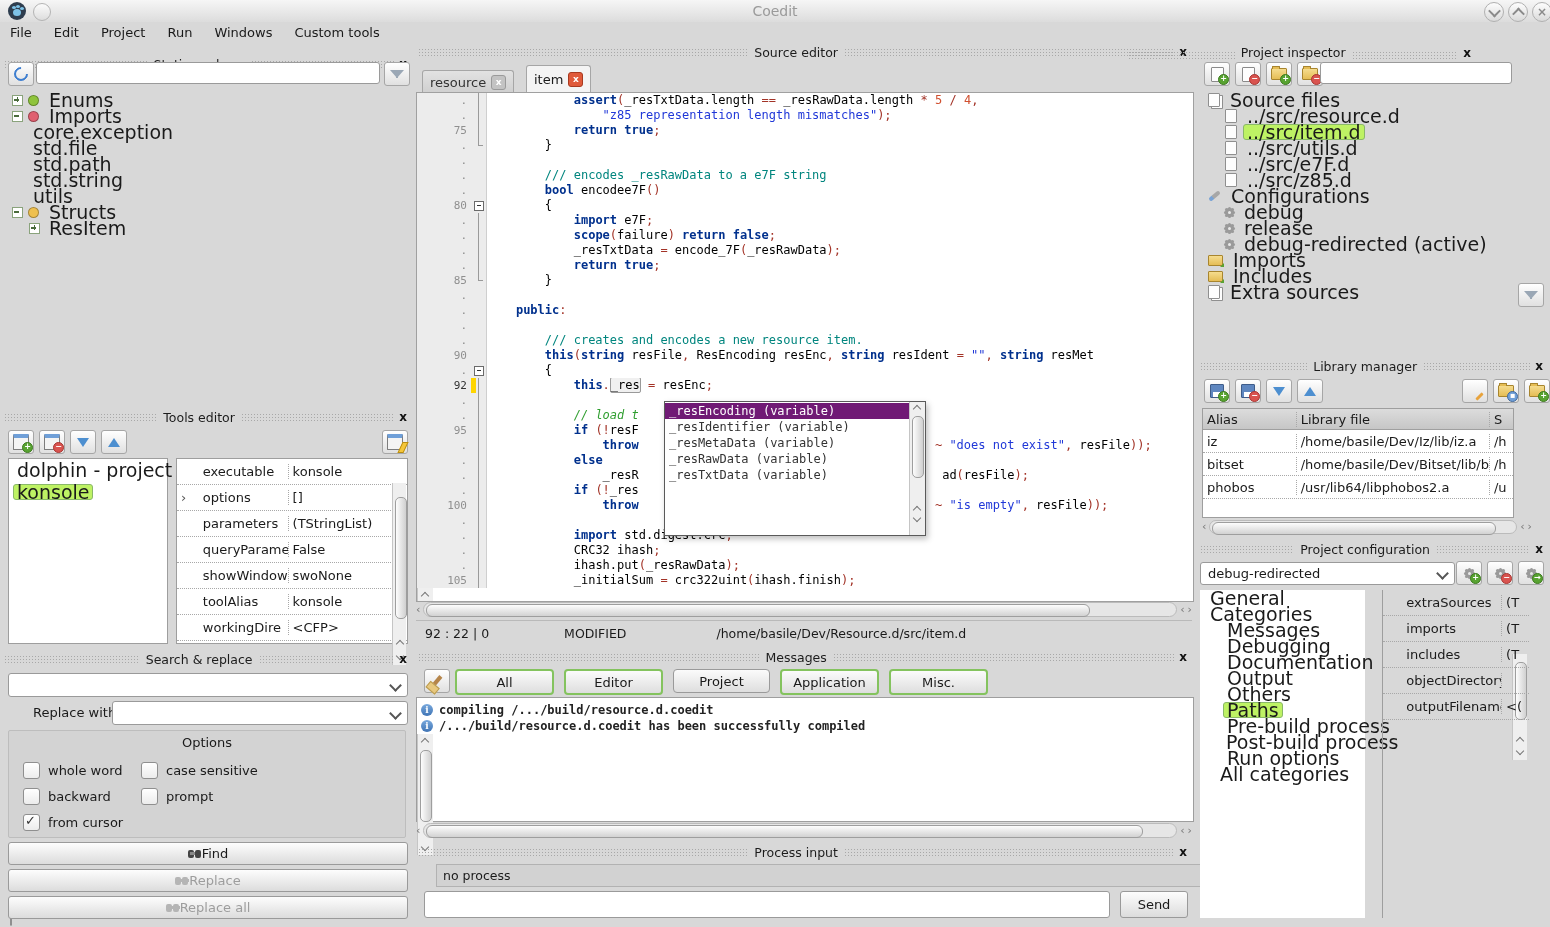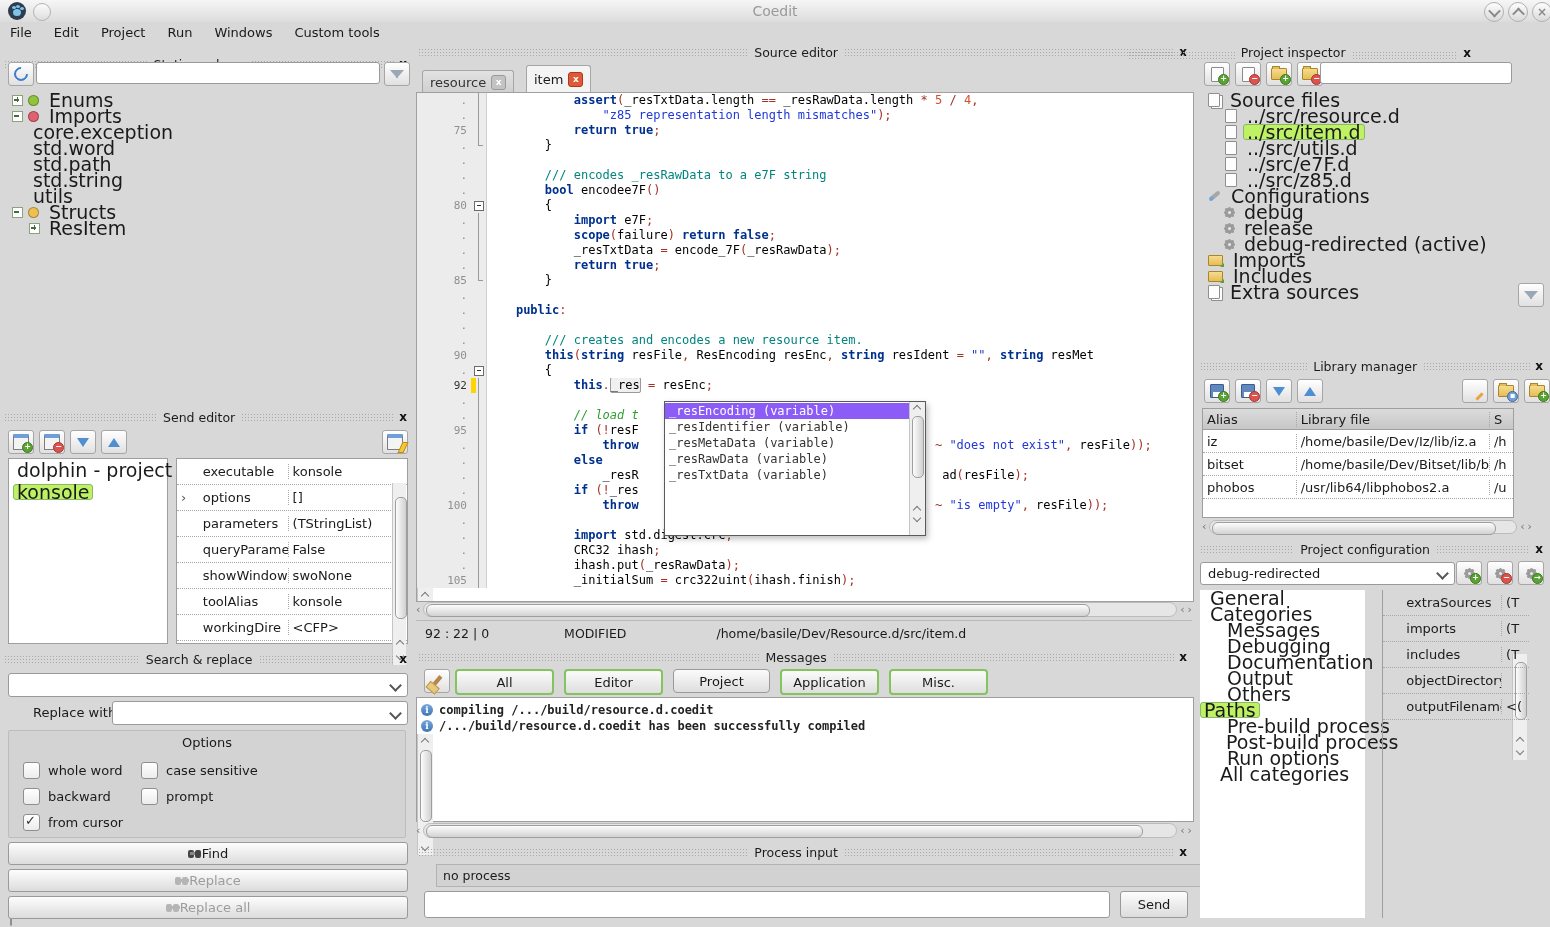--- a/index.html
+++ b/index.html
@@ -99,21 +99,21 @@
   .cd{color:#00857e;}
   .cc{color:#2f9e2f;font-style:italic;}
   .cn{color:#d05030;}
   .cp{color:#a33327;}
   .ci{color:#000;}
   .cx{color:#000;background:#f0f0f0;border:1px solid #9a9a9a;border-radius:2px;}
   
   #popup{background:#fff;border:1px solid #5a5a5a;box-shadow:2px 3px 6px rgba(0,0,0,.25);display:flex;}
   #popup .items{flex:1;padding-top:1px;}
   .citem{height:16px;line-height:16px;font-size:12px;padding-left:4px;white-space:nowrap;color:#333;}
-  .citem.sel{background:#8b5cf6;color:#fff;}
+  .citem.sel{background:#701a75;color:#fff;}
   #popup .psb{width:15px;border-left:1px solid #c5c5c5;background:#efefef;position:relative;}
   .sbthumb{position:absolute;left:2px;width:10px;background:linear-gradient(90deg,#fdfdfd,#d0d0d0);border:1px solid #9e9e9e;border-radius:5px;}
   .sbchv{position:absolute;left:4px;width:5px;height:5px;border-right:1.5px solid #777;border-bottom:1.5px solid #777;}
   .sbchv.u{transform:rotate(-135deg);}
   .sbchv.d{transform:rotate(45deg);}
   
   .hscroll{background:#e6e6e6;border:1px solid #bbb;border-radius:8px;position:relative;}
   .hthumb{position:absolute;top:1px;height:11px;background:linear-gradient(#fdfdfd,#d2d2d2);border:1px solid #9e9e9e;border-radius:6px;}
   .vscroll{background:#efefef;border-left:1px solid #c5c5c5;position:relative;}
   .harr{color:#777;font-size:11px;line-height:15px;}
@@ -194,21 +194,21 @@
       </div>
       <div class="trow" style="padding-left: 6px;">
         <span class="exp minus"></span>
         <span class="ic ic-dot" style="background: rgb(224, 96, 112);"></span>
         <span class="lbl">Imports</span>
       </div>
       <div class="trow" style="padding-left: 23px;">
         <span class="lbl">core.exception</span>
       </div>
       <div class="trow" style="padding-left: 23px;">
-        <span class="lbl">std.word</span>
+        <span class="lbl">std.file</span>
       </div>
       <div class="trow" style="padding-left: 23px;">
         <span class="lbl">std.path</span>
       </div>
       <div class="trow" style="padding-left: 23px;">
         <span class="lbl">std.string</span>
       </div>
       <div class="trow" style="padding-left: 23px;">
         <span class="lbl">utils</span>
       </div>
@@ -218,21 +218,21 @@
         <span class="lbl">Structs</span>
       </div>
       <div class="trow" style="padding-left: 23px;">
         <span class="exp plus"></span>
         <span class="lbl">ResItem</span>
       </div>
     </div>
 
   <div class="abs ptitle" style="left:4px;top:409px;width:406px;">
     <span class="dots"></span>
-      <span class="ptxt">Send editor</span>
+      <span class="ptxt">Tools editor</span>
       <span class="dots"></span>
       <span class="px">x</span>
   </div>
   <div class="abs tbar" style="left:8px;top:430px;" id="te-toolbar">
       <div class="tb">
         <span class="b-win"></span>
         <span class="bdg g">+</span>
       </div>
       <div class="tb">
         <span class="b-win"></span>
@@ -691,21 +691,21 @@
       </div>
       <div class="trow" style="padding-left: 23px;">
         <span class="lbl">Documentation</span>
       </div>
       <div class="trow" style="padding-left: 23px;">
         <span class="lbl">Output</span>
       </div>
       <div class="trow" style="padding-left: 23px;">
         <span class="lbl">Others</span>
       </div>
-      <div class="trow" style="">
+      <div class="trow" style="padding-left: 23px;">
         <span class="lbl sel">Paths</span>
       </div>
       <div class="trow" style="padding-left: 23px;">
         <span class="lbl">Pre-build process</span>
       </div>
       <div class="trow" style="padding-left: 22px;">
         <span class="lbl">Post-build process</span>
       </div>
       <div class="trow" style="padding-left: 23px;">
         <span class="lbl">Run options</span>

